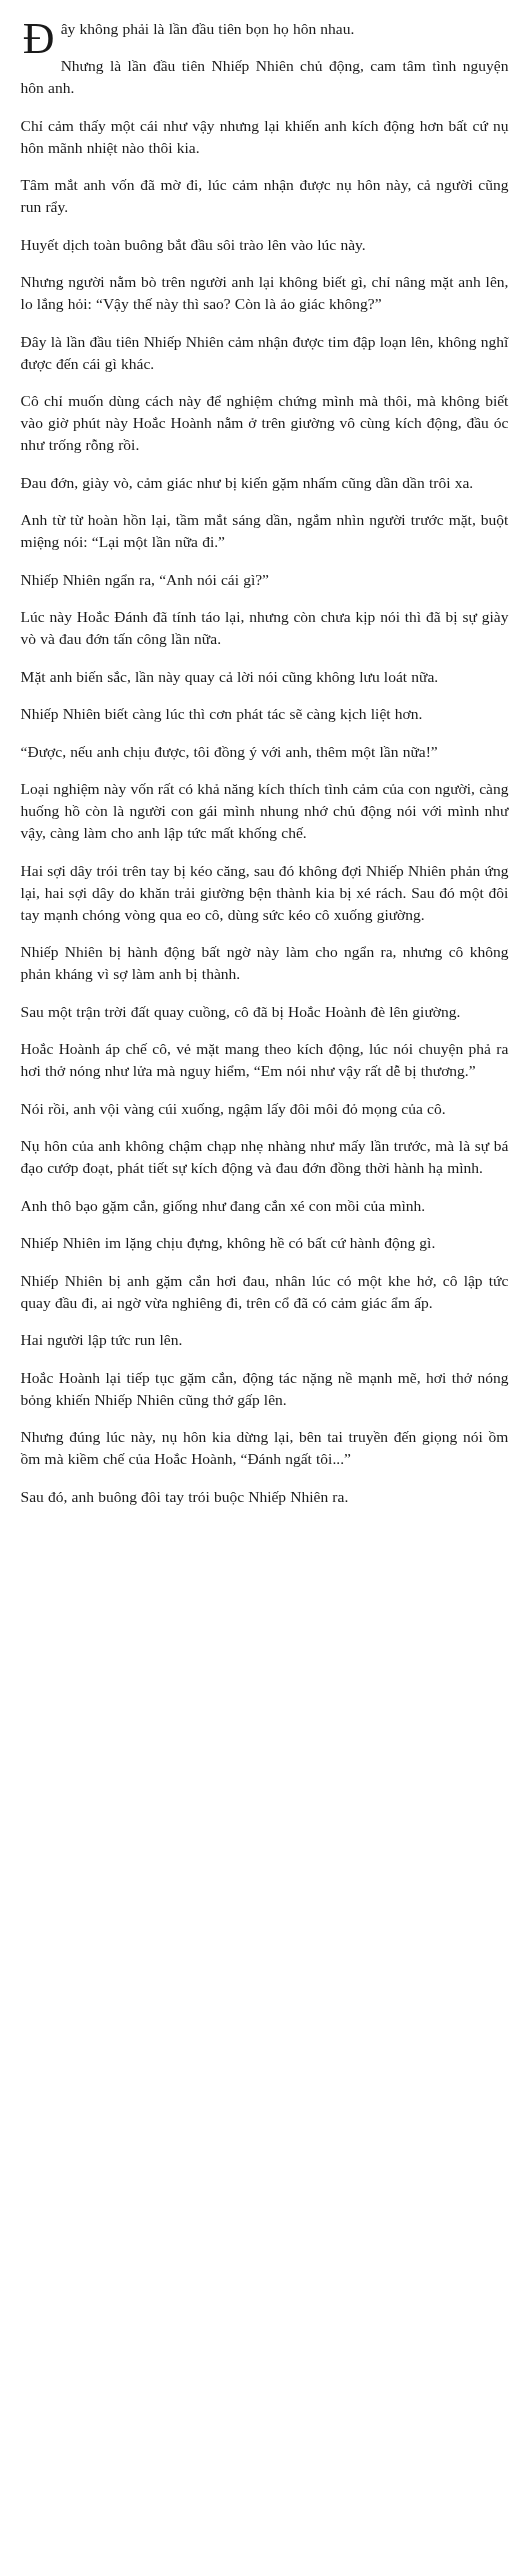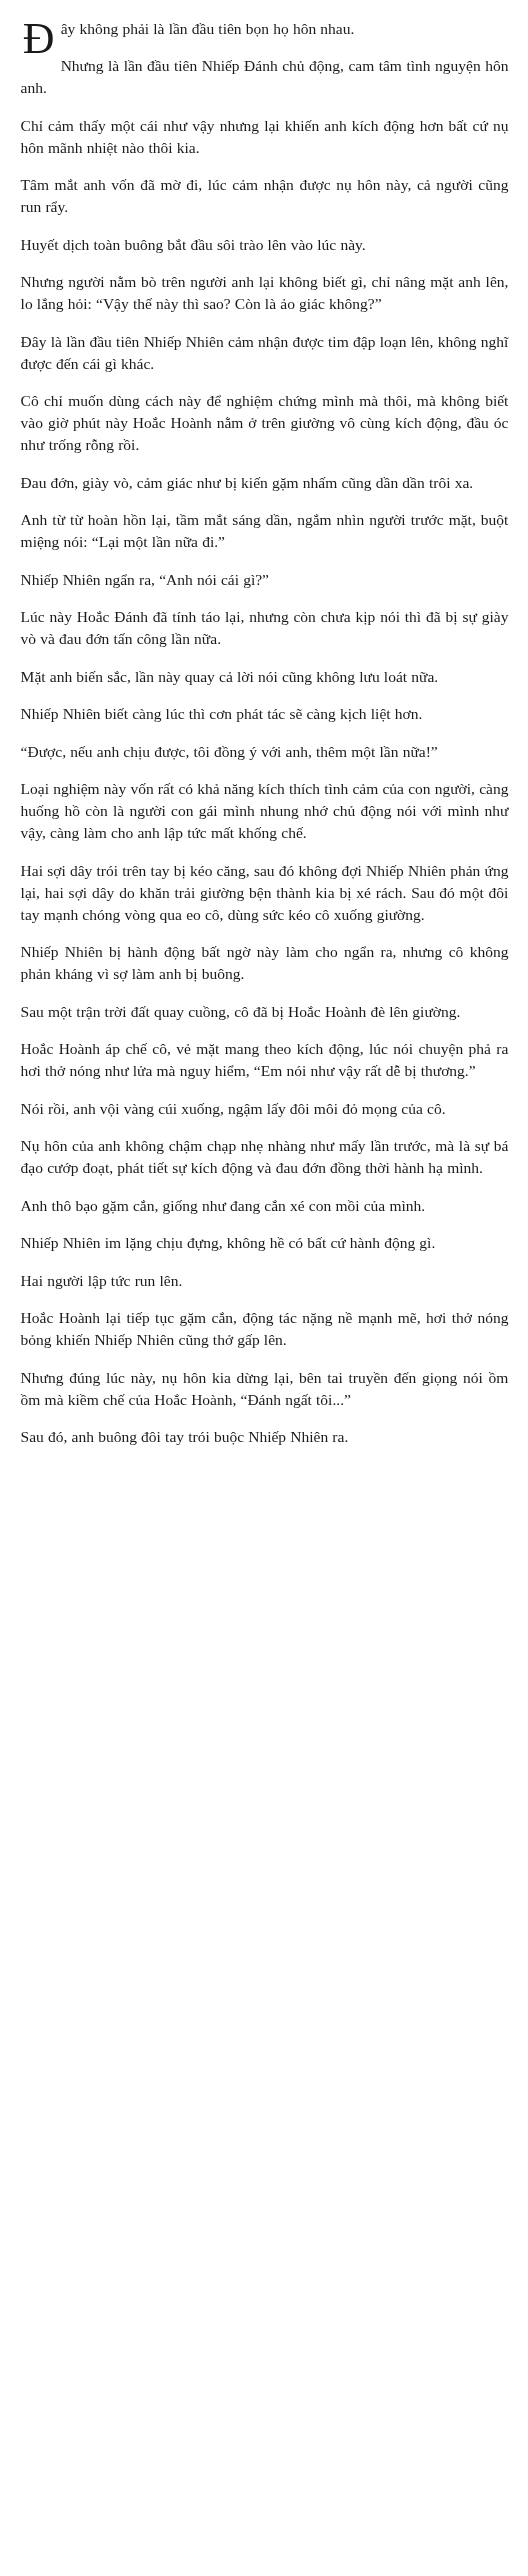--- a/index.html
+++ b/index.html
@@ -48,43 +48,44 @@
   }
 </style>
 </head>
 <body>
 
 <div class="page">
   <div class="chapter-body">
 
     <p class="para first"><span class="dropcap">Đ</span><span>ây không phải là lần đầu tiên bọn họ hôn nhau.</span></p>
 
-    <p class="para">Nhưng là lần đầu tiên Nhiếp Đánh chủ động, cam tâm tình nguyện hôn anh.</p>
+    <p class="para">Nhưng là lần đầu tiên Nhiếp Nhiên chủ động, cam tâm tình nguyện hôn anh.</p>
     <p class="para">Chỉ cảm thấy một cái như vậy nhưng lại khiến anh kích động hơn bất cứ nụ hôn mãnh nhiệt nào thôi kia.</p>
     <p class="para">Tâm mắt anh vốn đã mờ đi, lúc cảm nhận được nụ hôn này, cả người cũng run rẩy.</p>
     <p class="para">Huyết dịch toàn buông bắt đầu sôi trào lên vào lúc này.</p>
     <p class="para">Nhưng người nằm bò trên người anh lại không biết gì, chỉ nâng mặt anh lên, lo lắng hỏi: “Vậy thế này thì sao? Còn là ảo giác không?”</p>
     <p class="para">Đây là lần đầu tiên Nhiếp Nhiên cảm nhận được tim đập loạn lên, không nghĩ được đến cái gì khác.</p>
     <p class="para">Cô chỉ muốn dùng cách này để nghiệm chứng mình mà thôi, mà không biết vào giờ phút này Hoắc Hoành nằm ở trên giường vô cùng kích động, đầu óc như trống rỗng rồi.</p>
     <p class="para">Đau đớn, giày vò, cảm giác như bị kiến gặm nhấm cũng dần dần trôi xa.</p>
     <p class="para">Anh từ từ hoàn hồn lại, tầm mắt sáng dần, ngắm nhìn người trước mặt, buột miệng nói: “Lại một lần nữa đi.”</p>
     <p class="para">Nhiếp Nhiên ngẩn ra, “Anh nói cái gì?”</p>
     <p class="para">Lúc này Hoắc Đánh đã tính táo lại, nhưng còn chưa kịp nói thì đã bị sự giày vò và đau đớn tấn công lần nữa.</p>
     <p class="para">Mặt anh biến sắc, lần này quay cả lời nói cũng không lưu loát nữa.</p>
     <p class="para">Nhiếp Nhiên biết càng lúc thì cơn phát tác sẽ càng kịch liệt hơn.</p>
     <p class="para">“Được, nếu anh chịu được, tôi đồng ý với anh, thêm một lần nữa!”</p>
     <p class="para">Loại nghiệm này vốn rất có khả năng kích thích tình cảm của con người, càng huống hồ còn là người con gái mình nhung nhớ chủ động nói với mình như vậy, càng làm cho anh lập tức mất khống chế.</p>
     <p class="para">Hai sợi dây trói trên tay bị kéo căng, sau đó không đợi Nhiếp Nhiên phản ứng lại, hai sợi dây do khăn trải giường bện thành kia bị xé rách. Sau đó một đôi tay mạnh chóng vòng qua eo cô, dùng sức kéo cô xuống giường.</p>
-    <p class="para">Nhiếp Nhiên bị hành động bất ngờ này làm cho ngẩn ra, nhưng cô không phản kháng vì sợ làm anh bị buông.</p>
+    <p class="para">Nhiếp Nhiên bị hành động bất ngờ này làm cho ngẩn ra, nhưng cô không phản kháng vì sợ làm anh bị thành.</p>
     <p class="para">Sau một trận trời đất quay cuồng, cô đã bị Hoắc Hoành đè lên giường.</p>
     <p class="para">Hoắc Hoành áp chế cô, vẻ mặt mang theo kích động, lúc nói chuyện phả ra hơi thở nóng như lửa mà nguy hiểm, “Em nói như vậy rất dễ bị thương.”</p>
     <p class="para">Nói rồi, anh vội vàng cúi xuống, ngậm lấy đôi môi đỏ mọng của cô.</p>
     <p class="para">Nụ hôn của anh không chậm chạp nhẹ nhàng như mấy lần trước, mà là sự bá đạo cướp đoạt, phát tiết sự kích động và đau đớn đồng thời hành hạ mình.</p>
     <p class="para">Anh thô bạo gặm cắn, giống như đang cắn xé con mồi của mình.</p>
     <p class="para">Nhiếp Nhiên im lặng chịu đựng, không hề có bất cứ hành động gì.</p>
+    <p class="para">Nhiếp Nhiên bị anh gặm cắn hơi đau, nhân lúc có một khe hở, cô lập tức quay đầu đi, ai ngờ vừa nghiêng đi, trên cổ đã có cảm giác ẩm ấp.</p>
     <p class="para">Hai người lập tức run lên.</p>
     <p class="para">Hoắc Hoành lại tiếp tục gặm cắn, động tác nặng nề mạnh mẽ, hơi thở nóng bỏng khiến Nhiếp Nhiên cũng thở gấp lên.</p>
     <p class="para">Nhưng đúng lúc này, nụ hôn kia dừng lại, bên tai truyền đến giọng nói ồm ồm mà kiềm chế của Hoắc Hoành, “Đánh ngất tôi...”</p>
     <p class="para">Sau đó, anh buông đôi tay trói buộc Nhiếp Nhiên ra.</p>
 
   </div>
 </div>
 
 
 </body></html>

